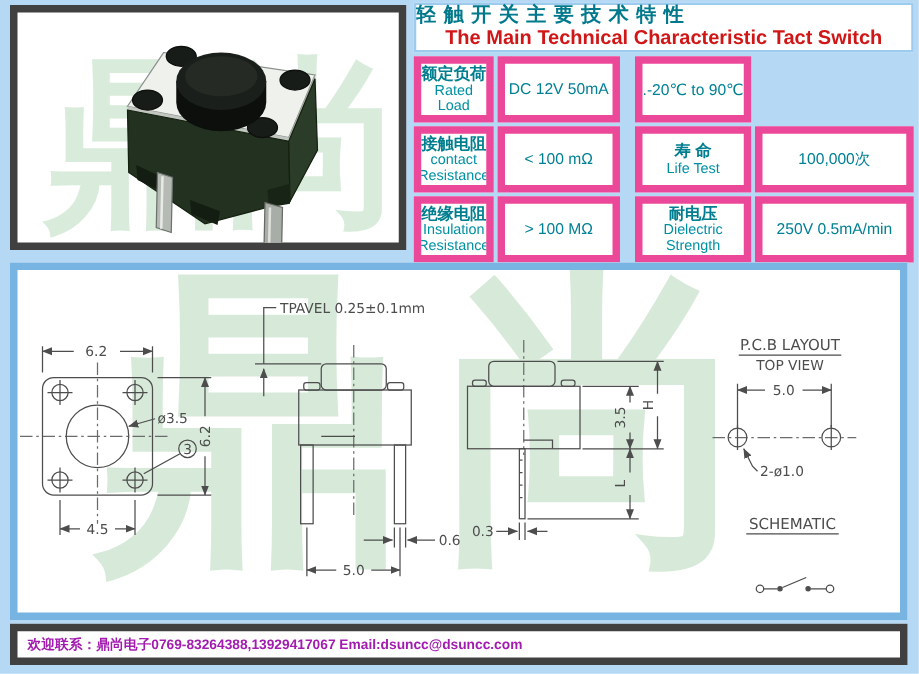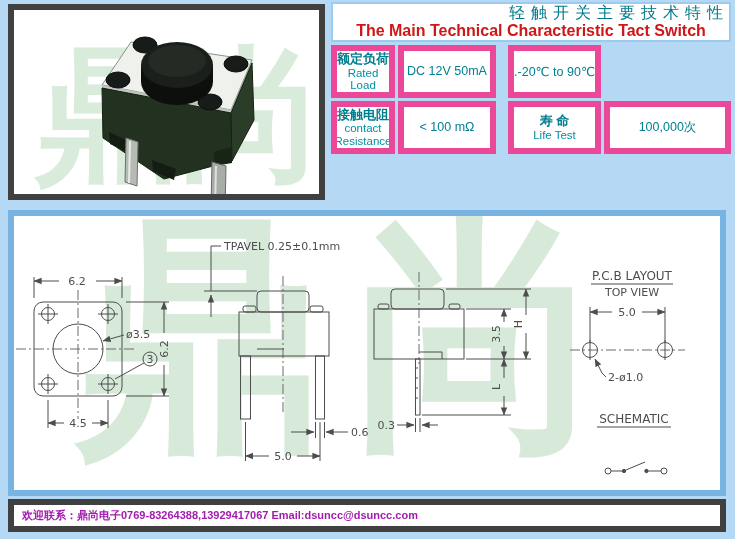--- a/index.html
+++ b/index.html
@@ -11,21 +11,21 @@
   .panel{position:absolute;background:#fff;border:6px solid #404040;box-sizing:border-box;}
 
   
   #photo-panel{left:8px;top:4px;width:317px;height:196px;overflow:hidden;}
 
   
   #spec-table{position:absolute;left:331px;top:2px;width:400px;height:202px;
     display:flex;flex-direction:column;gap:3px;box-sizing:border-box;}
   .title-box{height:40px;background:#fff;border:2px solid #9ccbee;box-sizing:border-box;
     display:flex;flex-direction:column;justify-content:center;}
-  .t-cn{font-size:16px;font-weight:normal;color:#00798c;text-align:right;letter-spacing:6px;line-height:1.15;}
+  .t-cn{font-size:16px;font-weight:bold;color:#00798c;text-align:left;letter-spacing:6px;line-height:1.15;}
   .t-en{font-size:16px;font-weight:bold;color:#d01616;text-align:center;line-height:1.1;}
   .spec-rows{flex:1;display:grid;grid-template-rows:repeat(3,1fr);gap:3px;}
   .spec-row{display:grid;grid-template-columns:64px 98px 6px 93px 1fr;gap:3px;}
   .cell{background:#fff;border:6px solid #ec4899;box-sizing:border-box;
     display:flex;flex-direction:column;align-items:center;justify-content:center;text-align:center;overflow:hidden;}
   .gapcol{background:transparent;}
   .cn{font-weight:bold;font-size:13px;color:#007e8f;line-height:1.2;}
   .en{font-size:11.5px;color:#0090a3;line-height:1.1;}
   .val{font-weight:normal;font-size:12.5px;color:#008095;}
 
@@ -110,20 +110,37 @@
       <div class="gapcol"></div>
       <div class="cell">
         <div class="cn">寿 命</div>
         <div class="en">Life Test</div>
       </div>
       <div class="cell">
         <div class="val">100,000次</div>
       </div>
     </div>
 
+    <div class="spec-row">
+      <div class="cell">
+        <div class="cn">绝缘电阻</div>
+        <div class="en">Insulation Resistance</div>
+      </div>
+      <div class="cell">
+        <div class="val">&gt; 100 MΩ</div>
+      </div>
+      <div class="gapcol"></div>
+      <div class="cell">
+        <div class="cn">耐电压</div>
+        <div class="en">Dielectric Strength</div>
+      </div>
+      <div class="cell">
+        <div class="val">250V 0.5mA/min</div>
+      </div>
+    </div>
 
   </div>
 </div>
 
 <div class="panel" id="drawing-panel">
   <div id="drawing-watermark">鼎尚</div>
   <svg id="drawing-svg" width="714" height="282" viewBox="0 0 714 282">
     <defs>
       <marker id="ar" viewBox="0 0 10 10" refX="9.5" refY="5" markerWidth="8" markerHeight="8" orient="auto-start-reverse">
         <path d="M0,1 L10,5 L0,9 Z" fill="#4d4d4d"></path>

